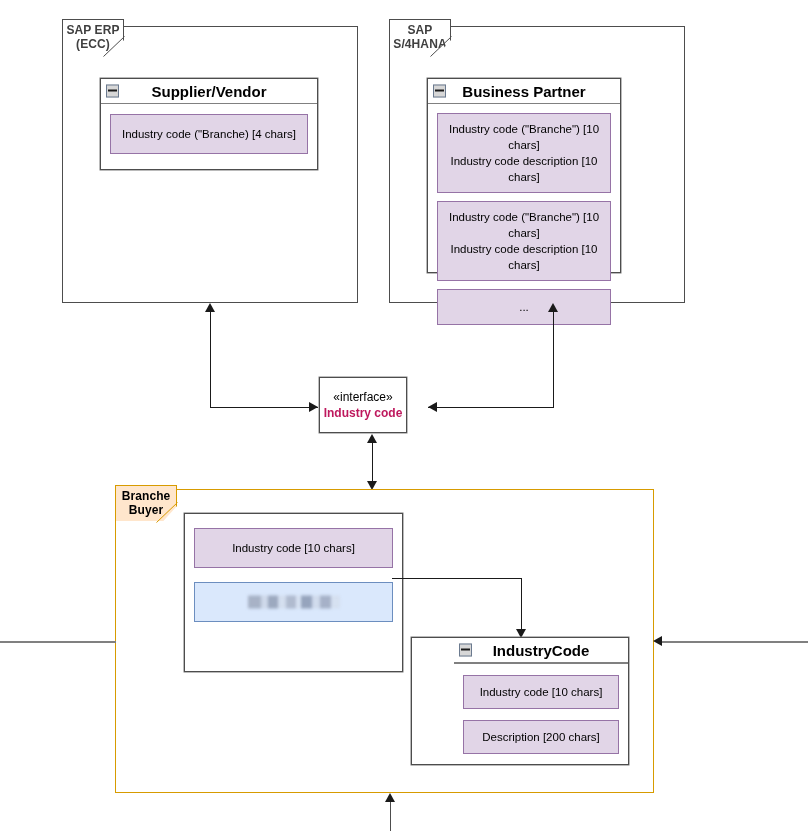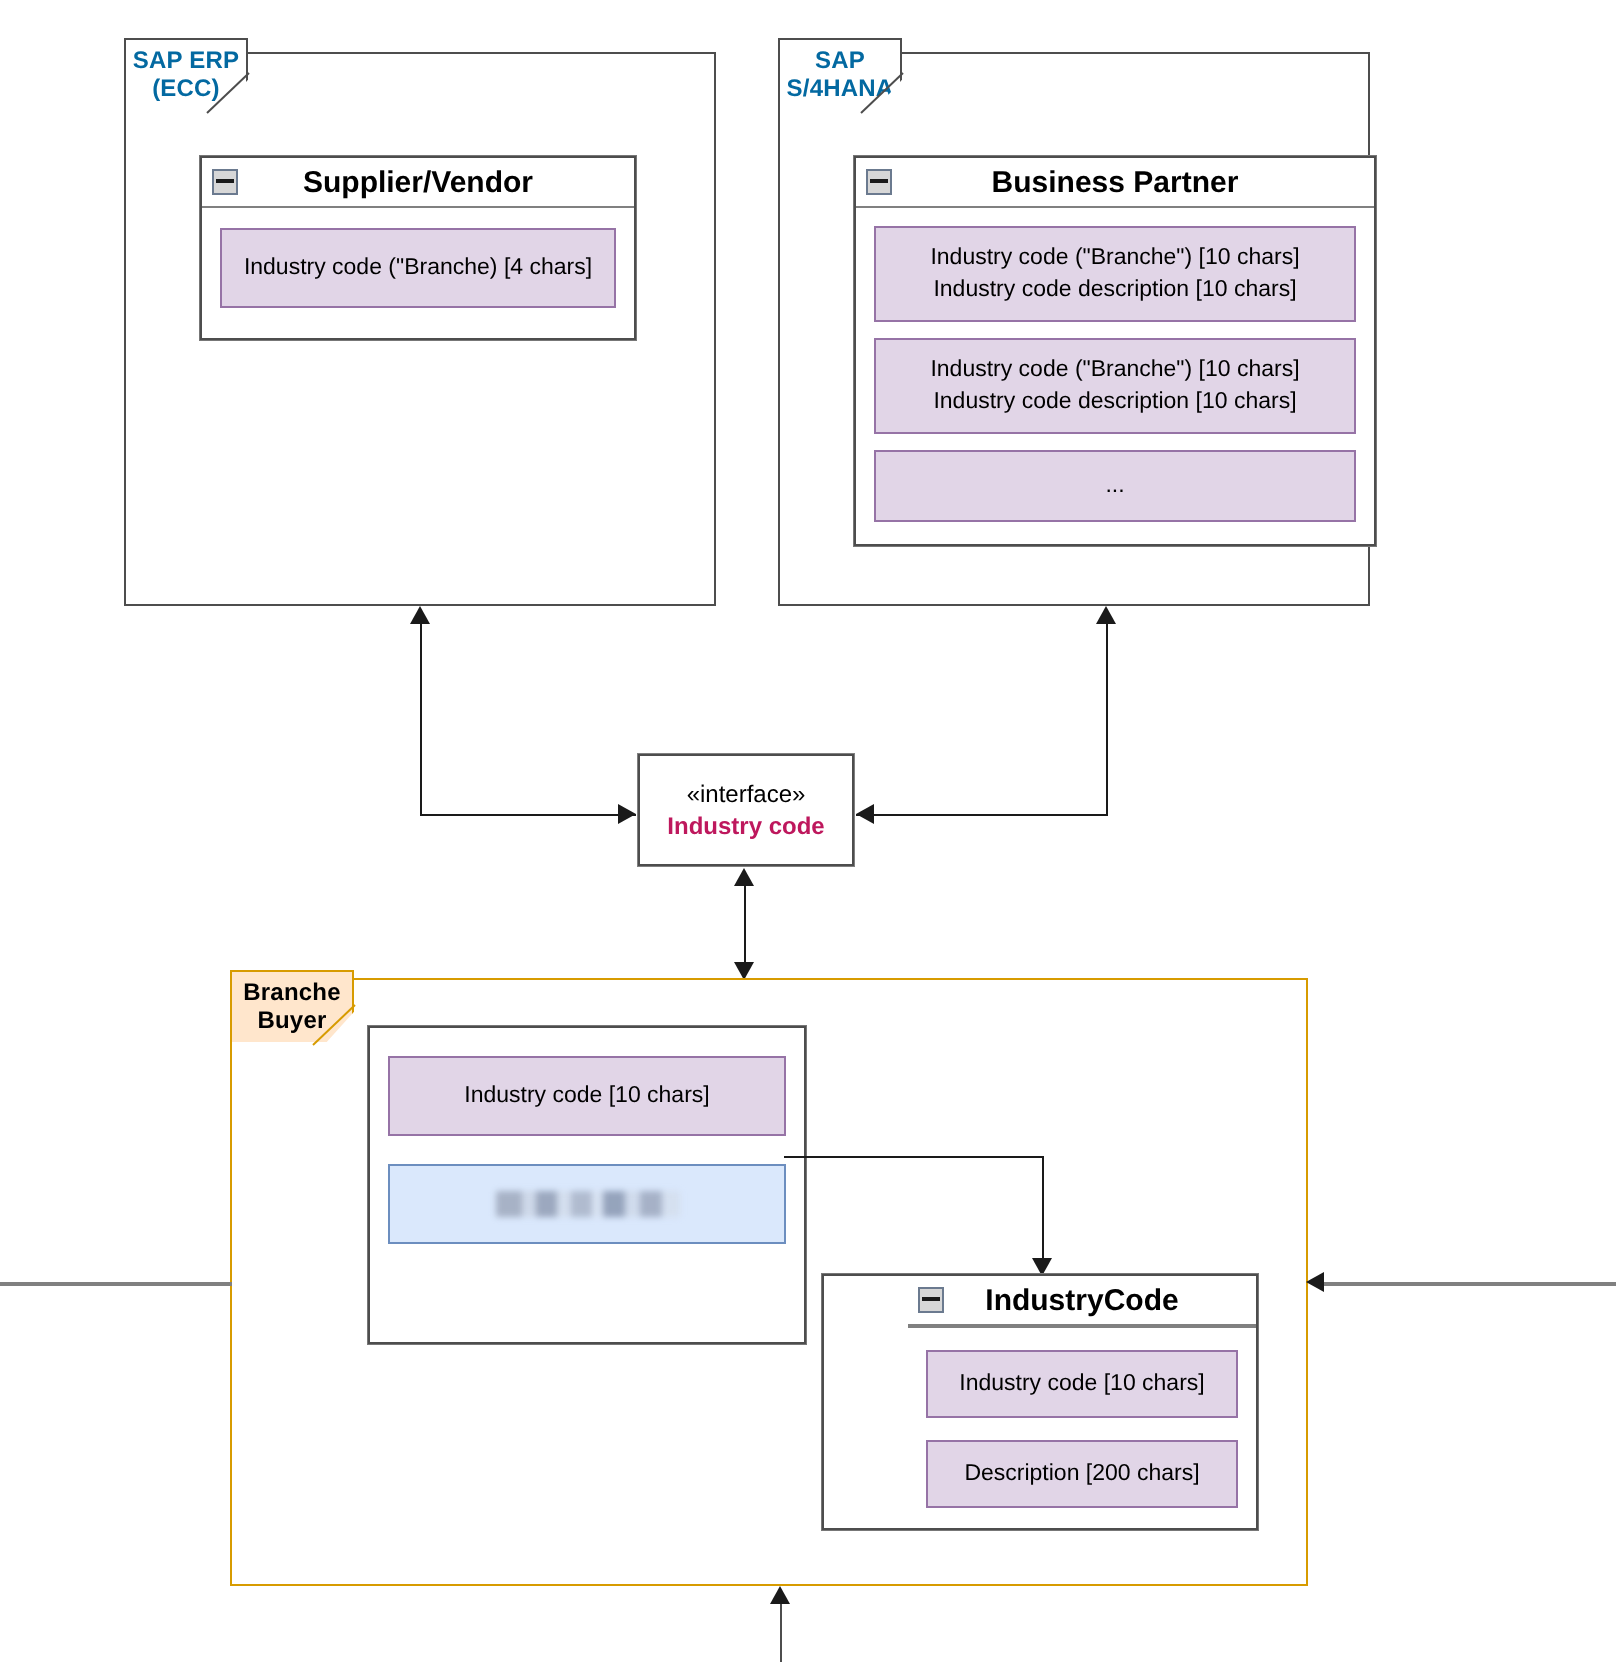--- a/index.html
+++ b/index.html
@@ -29,21 +29,21 @@
   .package.accent-orange { border-color: #d79b00; }
 
   .pkg-tab {
     position: absolute;
     box-sizing: border-box;
     background: #ffffff;
     border: 1px solid #4d4d4d;
     border-bottom: none;
     font-size: 12px;
     font-weight: bold;
-    color: #0369a1;
+    color: #404040;
     text-align: center;
     line-height: 14px;
     padding-top: 3px;
     letter-spacing: 0.1px;
     clip-path: polygon(0 0, 100% 0, 100% 58%, 78% 100%, 0 100%);
   }
   .pkg-tab.accent-orange {
     background: #ffe6cc;
     border-color: #d79b00;
     color: #000000;
@@ -213,21 +213,21 @@
 
   <div class="abs package" style="left:389px; top:26px; width:296px; height:277px;"></div>
   <div class="pkg-tab" style="left:389px; top:19px; width:62px; height:36px;">
     <div>SAP</div>
     <div>S/4HANA</div>
   </div>
   <svg class="pkg-tab-fold" style="left:427px; top:36px;" width="26" height="21" viewBox="0 0 26 21">
     <path d="M24.5 0.5 L3.5 20.5" stroke="#4d4d4d" stroke-width="1" fill="none"></path>
   </svg>
 
-  <div class="abs uml-class" style="left:427px; top:78px; width:261px; height:195px;">
+  <div class="abs uml-class" style="left:427px; top:78px; width:194px; height:195px;">
     <div class="uml-class-header">
       <span class="collapse-icon"></span>
       <span class="uml-class-title">Business Partner</span>
     </div>
     <div class="uml-class-body" style="gap:8px; padding:9px 9px;">
       <div class="attr purple">Industry code ("Branche") [10 chars]
 Industry code description [10 chars]</div>
       <div class="attr purple">Industry code ("Branche") [10 chars]
 Industry code description [10 chars]</div>
       <div class="attr purple" style="height:36px; display:flex; align-items:center; justify-content:center;">...</div>
@@ -237,21 +237,21 @@
   <div class="line-v" style="left:210px; top:312px; height:96px;"></div>
   <div class="arrow arrow-up" style="left:205px; top:303px;"></div>
   <div class="line-h" style="left:210px; top:407px; width:108px;"></div>
   <div class="arrow arrow-right" style="left:309px; top:402px;"></div>
 
   <div class="line-v" style="left:553px; top:312px; height:96px;"></div>
   <div class="arrow arrow-up" style="left:548px; top:303px;"></div>
   <div class="line-h" style="left:428px; top:407px; width:126px;"></div>
   <div class="arrow arrow-left" style="left:428px; top:402px;"></div>
 
-  <div class="abs interface-box" style="left:319px; top:377px; width:108px; height:56px;">
+  <div class="abs interface-box" style="left:319px; top:377px; width:88px; height:56px;">
     <div class="interface-stereotype">«interface»</div>
     <div class="interface-name">Industry code</div>
   </div>
 
   <div class="line-v" style="left:372px; top:436px; height:52px;"></div>
   <div class="arrow arrow-up" style="left:367px; top:434px;"></div>
   <div class="arrow arrow-down" style="left:367px; top:481px;"></div>
 
   <div class="abs package accent-orange" style="left:115px; top:489px; width:539px; height:304px;"></div>
   <div class="pkg-tab accent-orange" style="left:115px; top:485px; width:62px; height:36px;">

